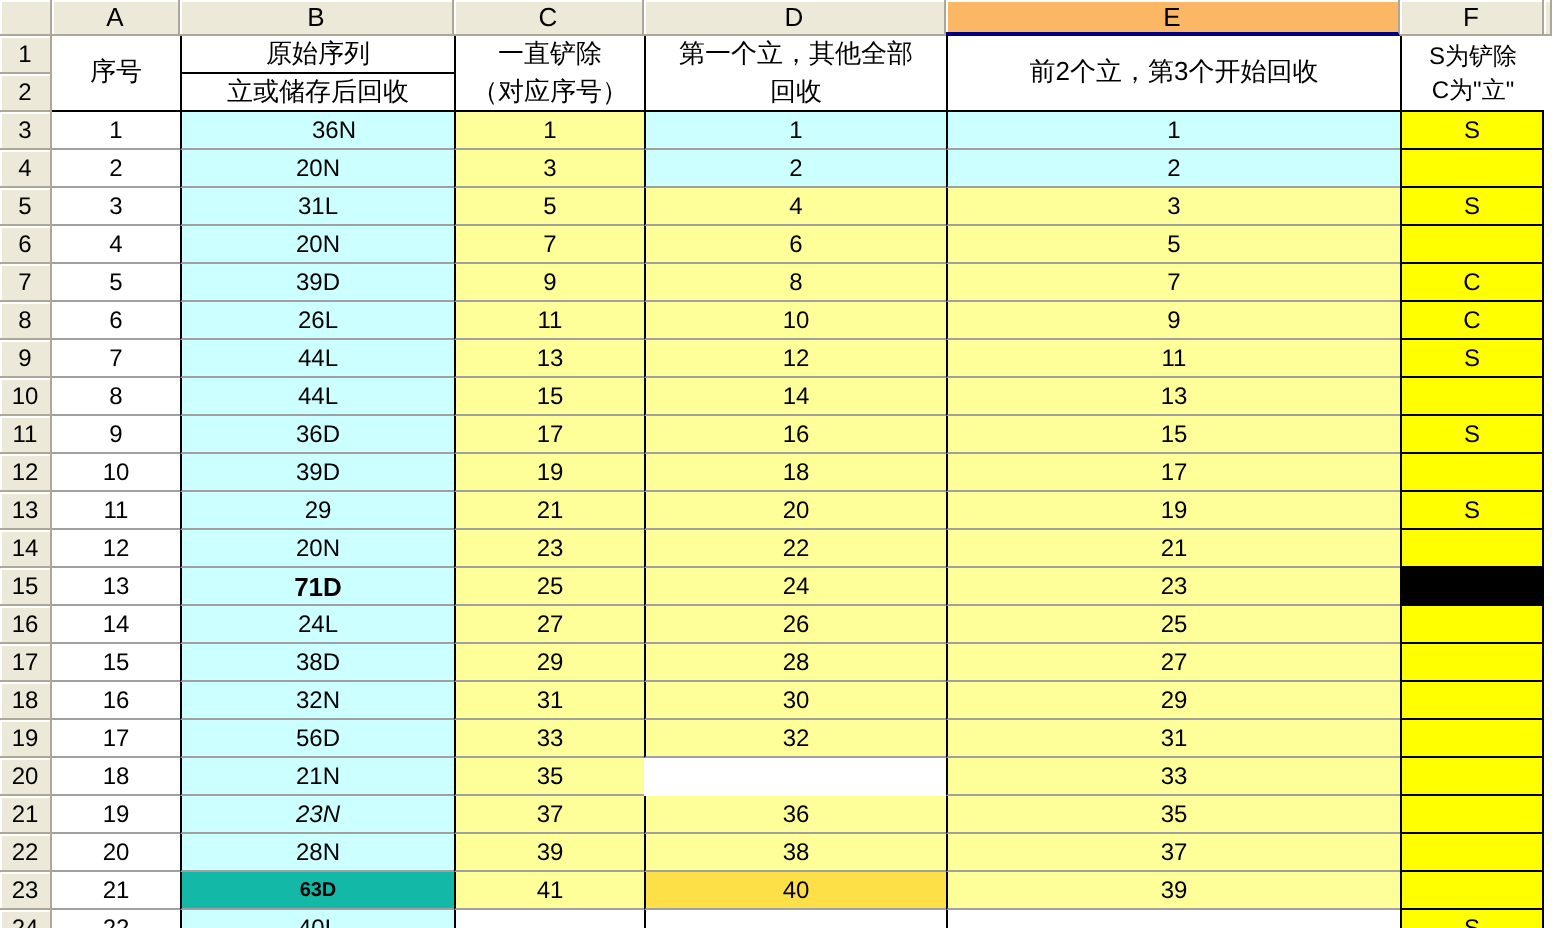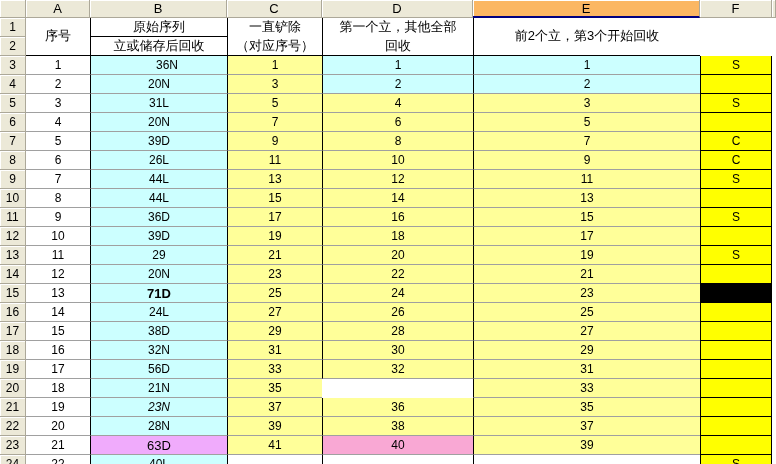--- a/index.html
+++ b/index.html
@@ -72,20 +72,22 @@
       <div class="c rowhdr" style="grid-area: 24 / 1;">23</div>
       <div class="c rowhdr" style="grid-area: 25 / 1;">24</div>
       <div class="c thdr" style="grid-area: 2 / 3;">原始序列</div>
       <div class="c thdr noleft" style="grid-area: 2 / 2 / span 2;">序号</div>
       <div class="c thdr" style="grid-area: 3 / 3;">立或储存后回收</div>
       <div class="c thdr" style="grid-area: 2 / 5 / span 2;">第一个立，其他全部
 回收</div>
       <div class="c thdr" style="grid-area: 2 / 4 / span 2;">一直铲除
 （对应序号）</div>
       <div class="c thdr" style="grid-area: 2 / 6 / span 2;">前2个立，第3个开始回收</div>
+      <div class="c thdr" style="grid-area: 2 / 7 / span 2; font-size: 12px;">S为铲除
+C为"立"</div>
       <div class="c acell" style="grid-area: 4 / 2;">1</div>
       <div class="c vcell" style="grid-area: 4 / 3; background: rgb(204, 255, 255); padding-left: 16px;">36N</div>
       <div class="c vcell" style="grid-area: 4 / 4; background: rgb(255, 255, 153);">1</div>
       <div class="c vcell" style="grid-area: 4 / 5; background: rgb(204, 255, 255);">1</div>
       <div class="c vcell" style="grid-area: 4 / 6; background: rgb(204, 255, 255);">1</div>
       <div class="c fcell" style="grid-area: 4 / 7; background: rgb(255, 255, 0);">S</div>
       <div class="c acell" style="grid-area: 5 / 2;">2</div>
       <div class="c vcell" style="grid-area: 5 / 3; background: rgb(204, 255, 255);">20N</div>
       <div class="c vcell" style="grid-area: 5 / 4; background: rgb(255, 255, 153);">3</div>
       <div class="c vcell" style="grid-area: 5 / 5; background: rgb(204, 255, 255);">2</div>
@@ -192,23 +194,23 @@
       <div class="c vcell" style="grid-area: 22 / 5; background: rgb(255, 255, 153);">36</div>
       <div class="c vcell" style="grid-area: 22 / 6; background: rgb(255, 255, 153);">35</div>
       <div class="c fcell" style="grid-area: 22 / 7; background: rgb(255, 255, 0);"></div>
       <div class="c acell" style="grid-area: 23 / 2;">20</div>
       <div class="c vcell" style="grid-area: 23 / 3; background: rgb(204, 255, 255);">28N</div>
       <div class="c vcell" style="grid-area: 23 / 4; background: rgb(255, 255, 153);">39</div>
       <div class="c vcell" style="grid-area: 23 / 5; background: rgb(255, 255, 153);">38</div>
       <div class="c vcell" style="grid-area: 23 / 6; background: rgb(255, 255, 153);">37</div>
       <div class="c fcell" style="grid-area: 23 / 7; background: rgb(255, 255, 0);"></div>
       <div class="c acell" style="grid-area: 24 / 2;">21</div>
-      <div class="c vcell" style="grid-area: 24 / 3; background: #f0abfc; font-weight: normal; font-size: 13px;">63D</div>
+      <div class="c vcell" style="grid-area: 24 / 3; background: #14b8a6; font-weight: bold; font-size: 10px;">63D</div>
       <div class="c vcell" style="grid-area: 24 / 4; background: rgb(255, 255, 153);">41</div>
-      <div class="c vcell" style="grid-area: 24 / 5; background: #f9a8d4;">40</div>
+      <div class="c vcell" style="grid-area: 24 / 5; background: #fde047;">40</div>
       <div class="c vcell" style="grid-area: 24 / 6; background: rgb(255, 255, 153);">39</div>
       <div class="c fcell" style="grid-area: 24 / 7; background: rgb(255, 255, 0);"></div>
       <div class="c acell" style="grid-area: 25 / 2;">22</div>
       <div class="c vcell" style="grid-area: 25 / 3; background: rgb(204, 255, 255);">40L</div>
       <div class="c vcell" style="grid-area: 25 / 4; background: rgb(255, 255, 255);"></div>
       <div class="c vcell" style="grid-area: 25 / 5; background: rgb(255, 255, 255);"></div>
       <div class="c vcell" style="grid-area: 25 / 6; background: rgb(255, 255, 255);"></div>
       <div class="c fcell" style="grid-area: 25 / 7; background: rgb(255, 255, 0);">S</div>
     </div>
 </div>

